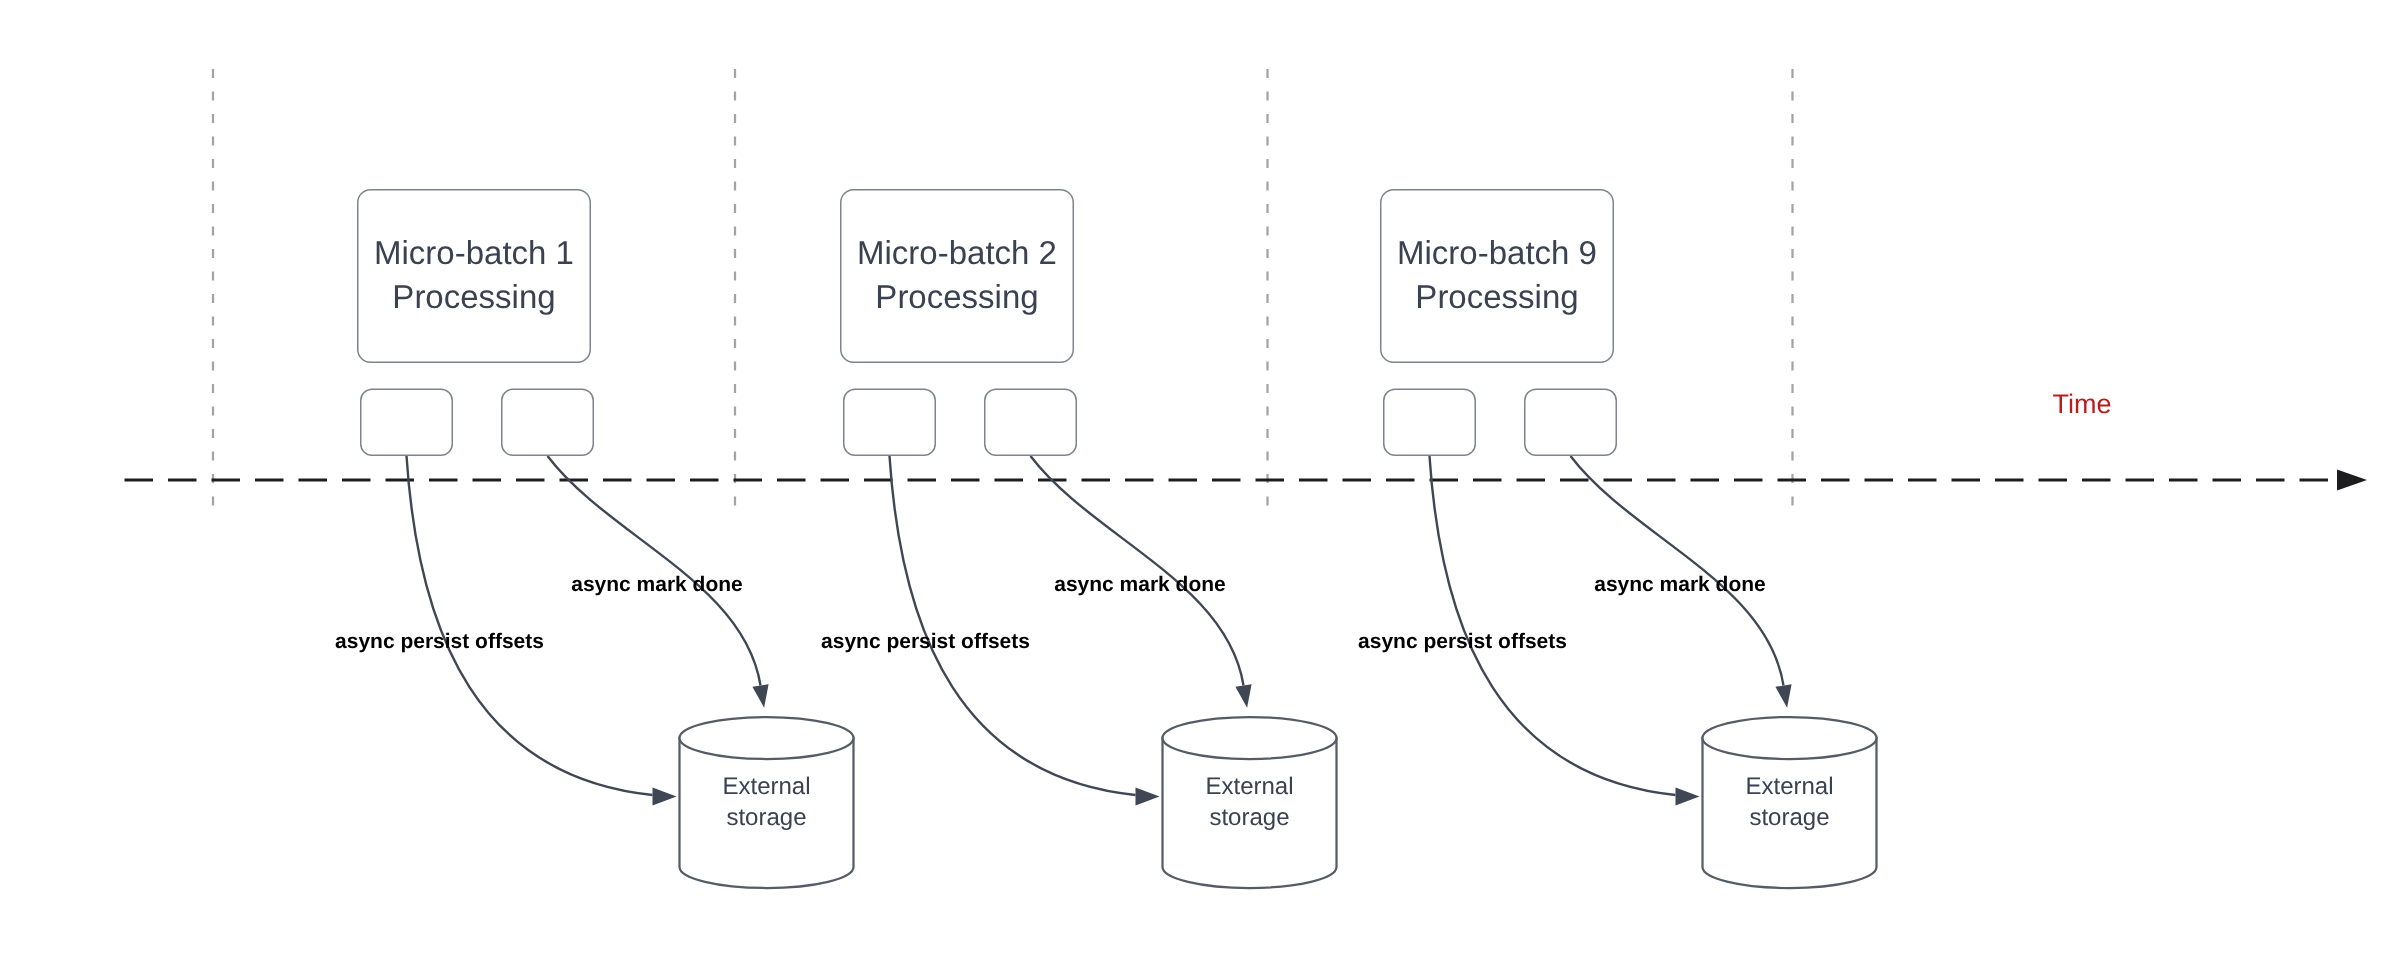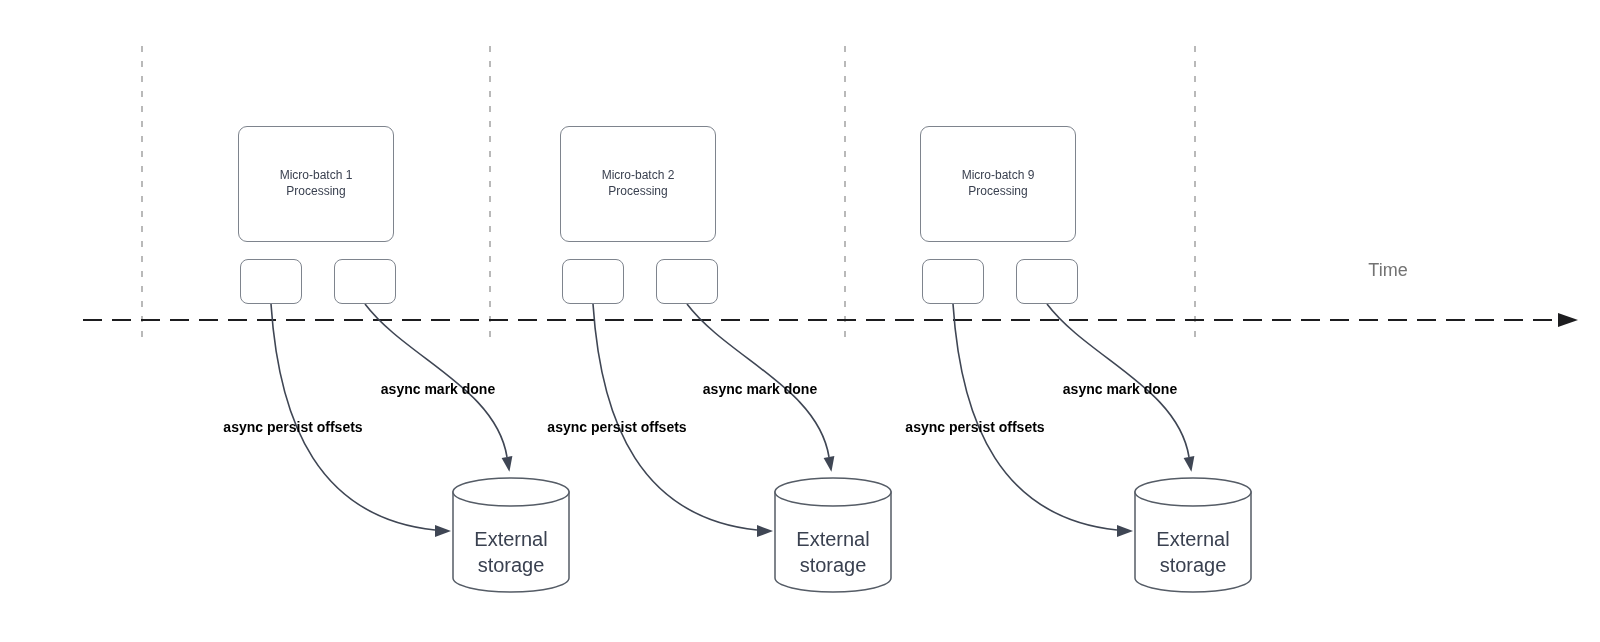--- a/index.html
+++ b/index.html
@@ -5,39 +5,39 @@
   html,body{margin:0;padding:0;background:#ffffff;}
   .stage{
     position:relative;width:1600px;height:642px;background:#ffffff;
     font-family:"Liberation Sans",sans-serif;overflow:hidden;
   }
   .layer{position:absolute;left:0;top:0;width:1600px;height:642px;}
   .node{
     position:absolute;width:156px;height:116px;
     border:1.5px solid #7e848d;border-radius:9px;background:#ffffff;
     display:flex;align-items:center;justify-content:center;text-align:center;
-    font-size:12px;line-height:1.3;color:#3a4150;box-sizing:border-box;
+    font-size:22px;line-height:1.3;color:#3a4150;box-sizing:border-box;
   }
   .chip{
     position:absolute;width:62px;height:45px;
     border:1.5px solid #7e848d;border-radius:8px;background:#ffffff;
     box-sizing:border-box;
   }
   .cyl-label{
     position:absolute;width:116px;height:84px;top:494px;
-    display:flex;align-items:flex-end;justify-content:center;text-align:center;
-    font-size:20px;line-height:1.3;color:#3a4150;
+    display:flex;align-items:center;justify-content:center;text-align:center;
+    font-size:16px;line-height:1.3;color:#3a4150;
   }
   .arrow-label{
     position:absolute;transform:translate(-50%,-50%);
     font-size:14px;font-weight:bold;color:#000000;white-space:nowrap;
   }
   .time-label{
     position:absolute;left:1388px;top:270px;transform:translate(-50%,-50%);
-    font-size:18px;color:#737373;
+    font-size:18px;color:#b91c1c;
   }
   svg{display:block;}
 </style>
 </head>
 <body>
 
 <div class="stage">
 
   <svg class="layer" viewBox="0 0 1600 642">
 

